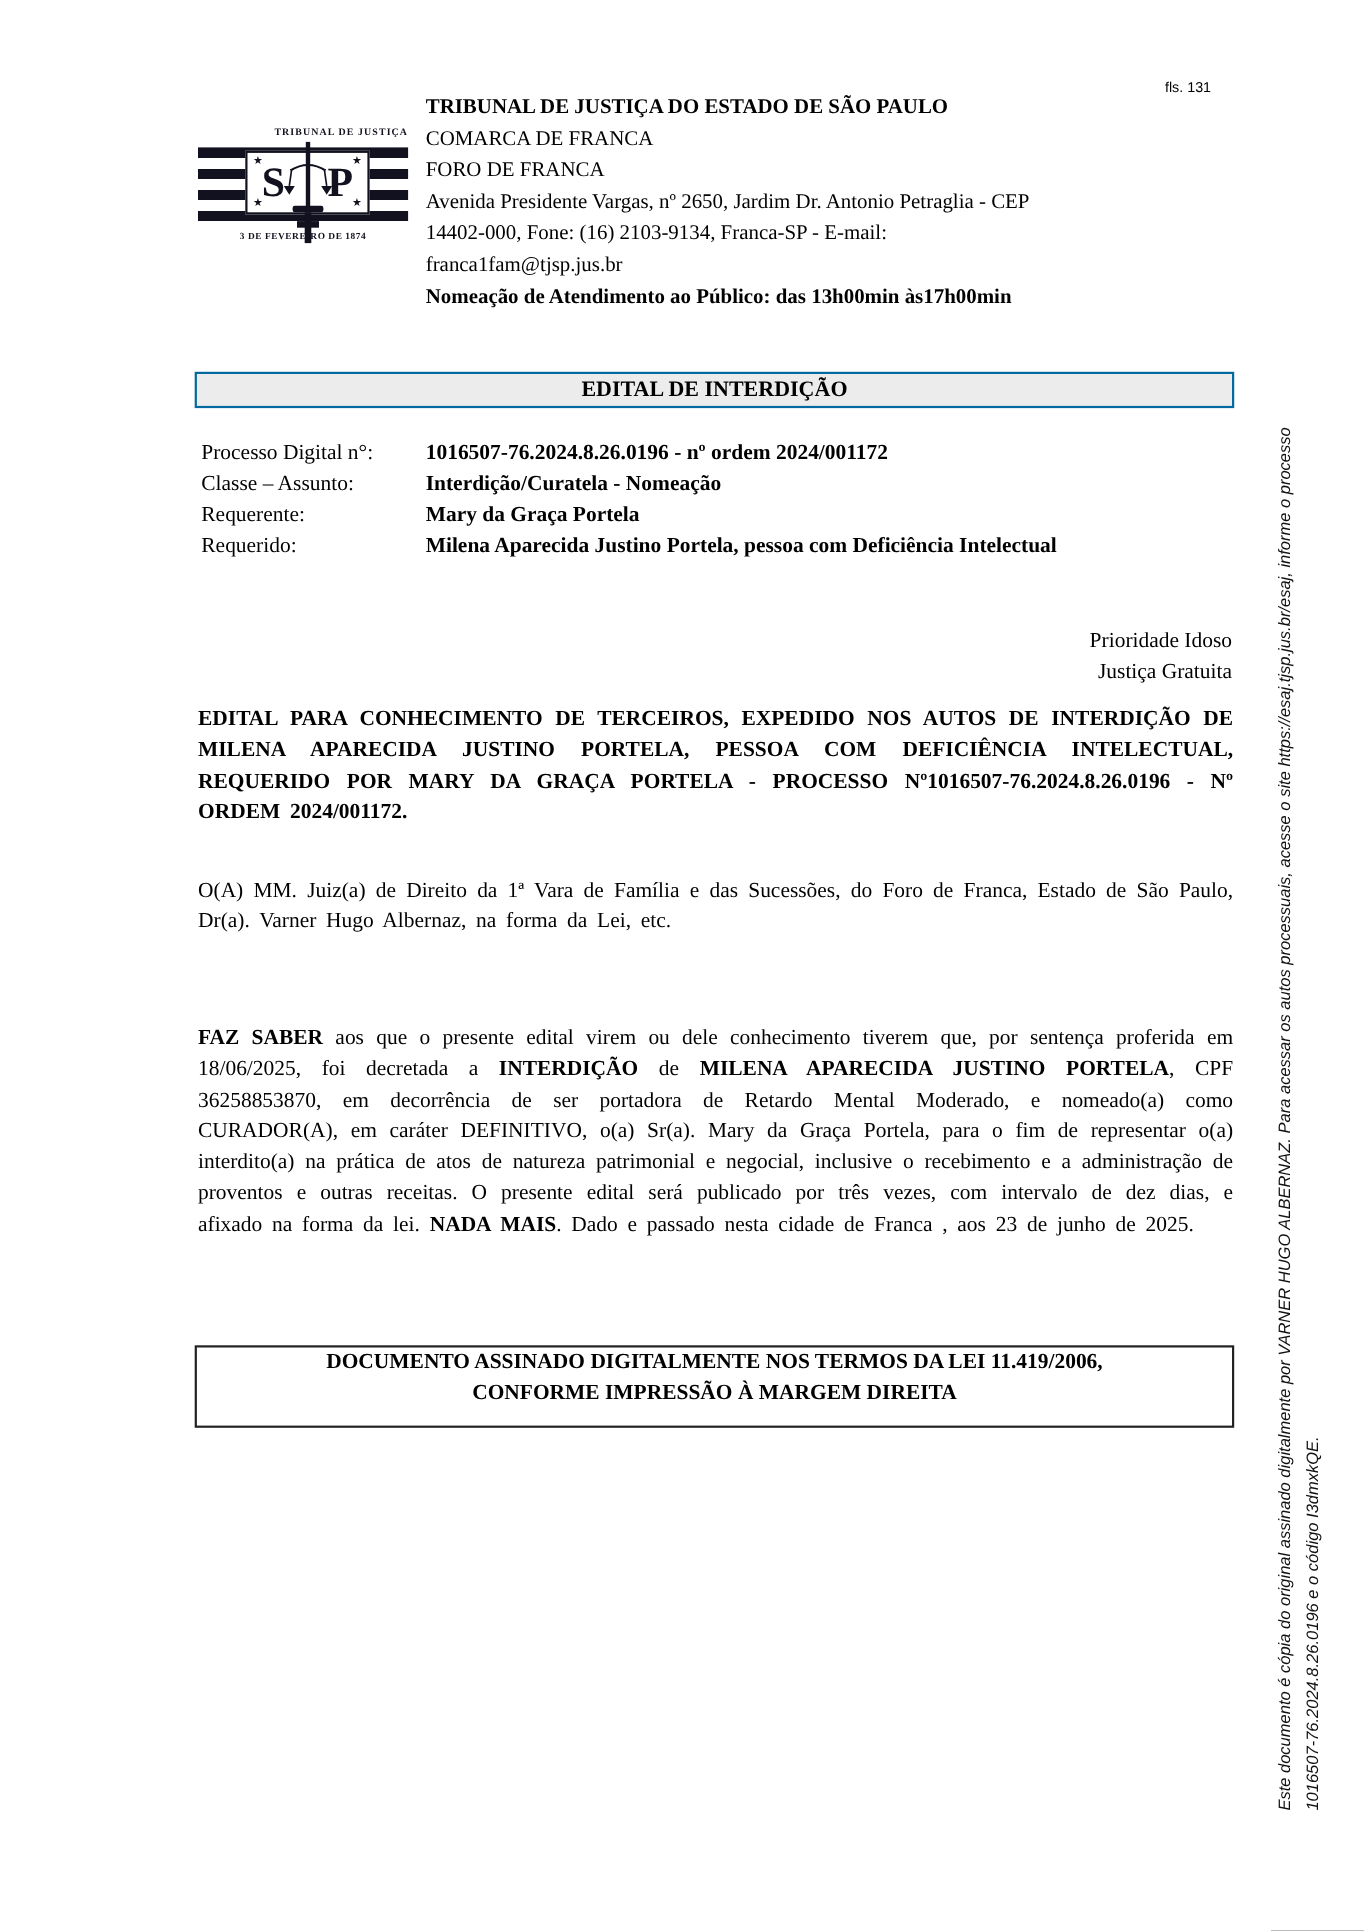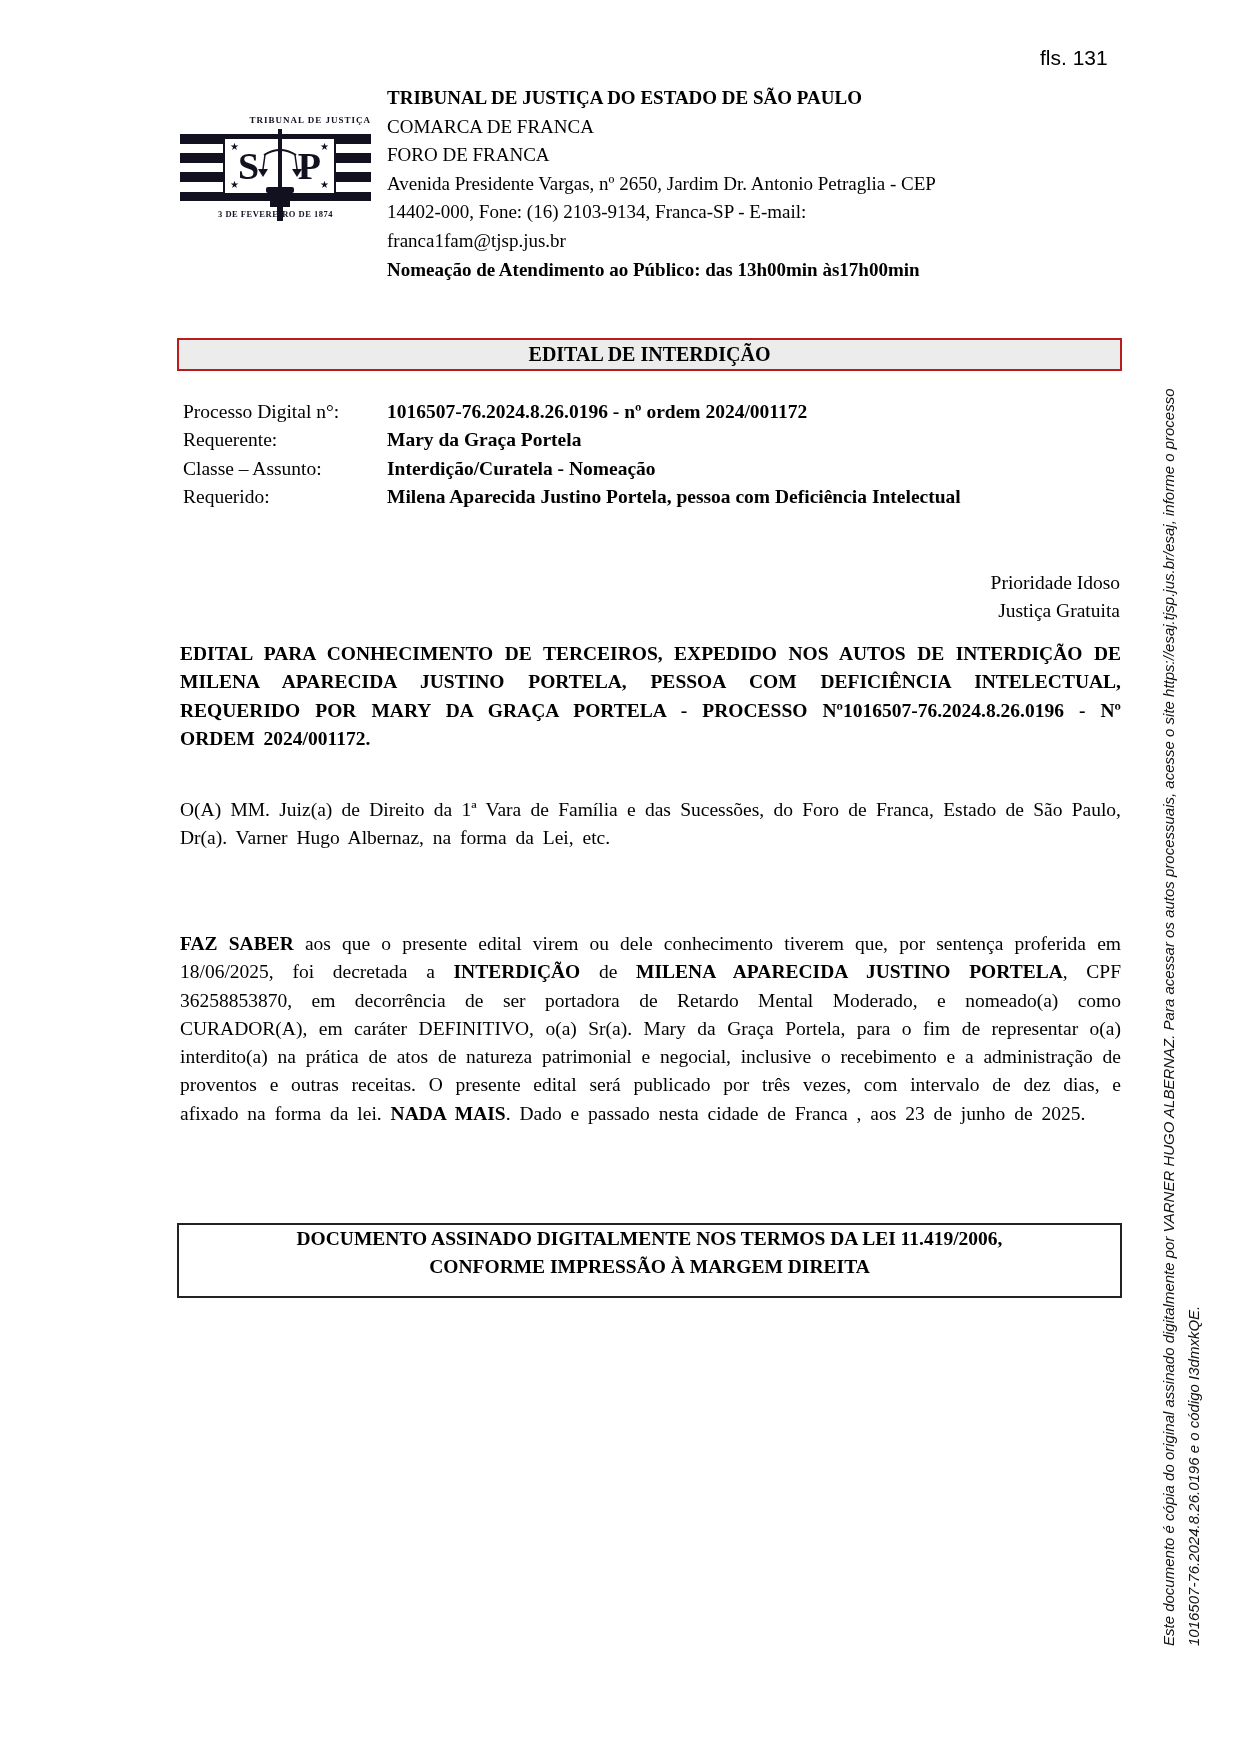--- a/index.html
+++ b/index.html
@@ -3,22 +3,22 @@
 <meta charset="utf-8">
 <style>
   html,body{margin:0;padding:0;background:#888;}
   .page{
     position:relative; width:1240px; height:1755px; background:#ffffff;
     font-family:"Liberation Serif","DejaVu Serif",serif; color:#000;
     overflow:hidden; margin:0 auto;
   }
   .abs{position:absolute;}
   
-  .fls{left:1040px; top:46px; width:80px; text-align:left;
-       font-family:"Liberation Sans","DejaVu Sans",sans-serif; font-size:21px;}
+  .fls{left:1040px; top:72px; width:80px; text-align:center;
+       font-family:"Liberation Sans","DejaVu Sans",sans-serif; font-size:13px;}
   
   .logo{left:180px; top:110px; width:191px; height:115px;}
   .logo-title{position:absolute; top:5px; left:0; width:100%; text-align:right;
       font-size:9px; font-weight:bold; letter-spacing:1px; color:#11111f;}
   .logo-flag{position:absolute; top:24px; left:0; width:191px; height:67px;
       background:repeating-linear-gradient(to bottom,#11111f 0 9.6px,#ffffff 9.6px 19.2px);}
   .logo-box{position:absolute; left:43px; top:27px; width:113px; height:58px;
       background:#fff; border:2px solid #11111f; box-sizing:border-box;}
   .star{position:absolute; font-size:10px; line-height:10px; color:#11111f;
       font-family:"DejaVu Sans",sans-serif;}
@@ -29,21 +29,21 @@
   .logo-letter.s{left:13px;} .logo-letter.p{right:13px;}
   .emblem{position:absolute; left:50%; top:-10px; transform:translateX(-50%); overflow:visible;}
   .logo-bottom{position:absolute; top:99px; left:0; width:100%; text-align:center;
       font-size:8.5px; font-weight:bold; letter-spacing:0.5px; color:#11111f;}
   
   .hdr{left:387px; top:84px; width:672px; font-size:19px; line-height:28.6px;}
   .hdr .b{font-weight:bold;}
   .hdr .addr{white-space:pre-line;}
   
   .titlebox{left:177px; top:338px; width:945px; height:33px; box-sizing:border-box;
-      background:#ececec; border:2px solid #b91c1c; text-align:center;
+      background:#ececec; border:2px solid #0369a1; text-align:center;
       font-size:20px; font-weight:bold; line-height:29px;}
   
   .proc{left:183px; top:398px; width:940px; font-size:19.5px; line-height:28.3px;}
   .proc .row{display:flex;}
   .proc .lab{width:204px; flex:none;}
   .proc .val{font-weight:bold;}
   
   .flags{right:120px; top:538px; text-align:right; font-size:19.5px; line-height:28.3px;margin-top:31px;}
   
   .para{left:180px; width:941px; font-size:19.5px; line-height:28.3px;
@@ -106,26 +106,26 @@
   </div>
 
   <div class="abs titlebox">EDITAL DE INTERDIÇÃO</div>
 
   <div class="abs proc">
     <div class="row">
       <span class="lab">Processo Digital n°:</span>
       <span class="val">1016507-76.2024.8.26.0196  - nº ordem 2024/001172</span>
     </div>
     <div class="row">
+      <span class="lab">Classe – Assunto:</span>
+      <span class="val">Interdição/Curatela - Nomeação</span>
+    </div>
+    <div class="row">
       <span class="lab">Requerente:</span>
       <span class="val">Mary da Graça Portela</span>
-    </div>
-    <div class="row">
-      <span class="lab">Classe – Assunto:</span>
-      <span class="val">Interdição/Curatela - Nomeação</span>
     </div>
     <div class="row">
       <span class="lab">Requerido:</span>
       <span class="val">Milena Aparecida Justino Portela, pessoa com Deficiência Intelectual</span>
     </div>
   </div>
 
   <div class="abs flags">
     <div>Prioridade Idoso</div>
     <div>Justiça Gratuita</div>

